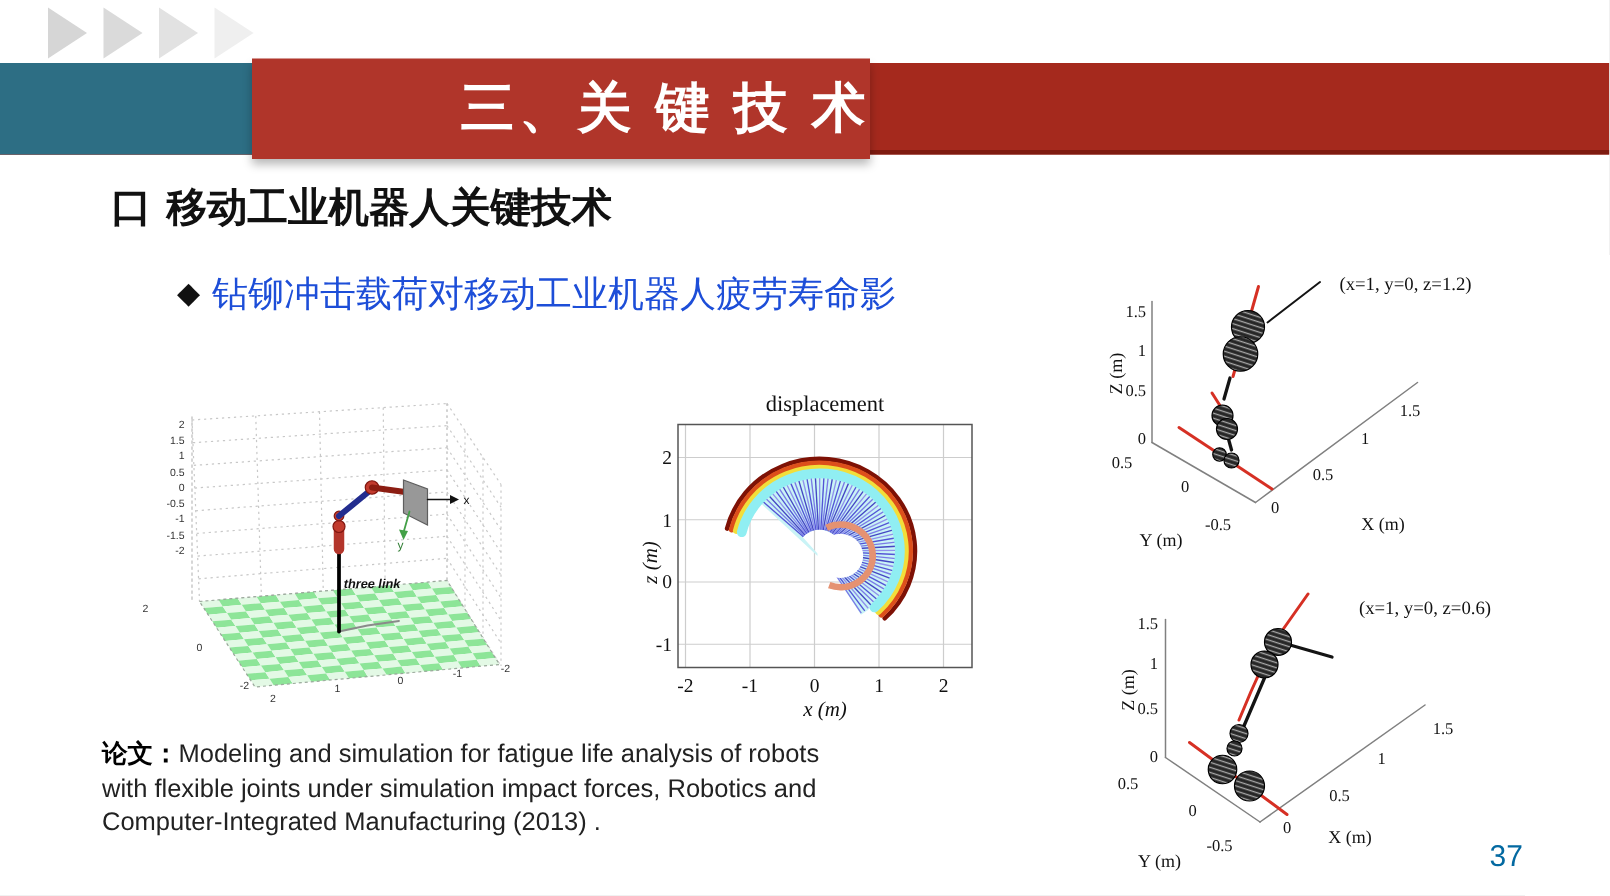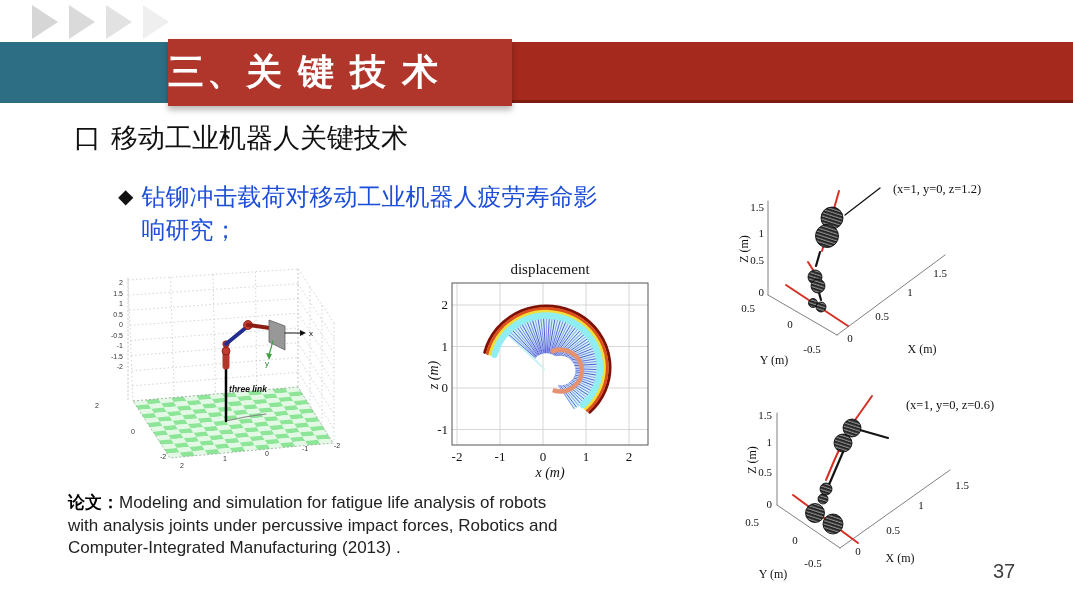--- a/index.html
+++ b/index.html
@@ -8,37 +8,37 @@
     font-family:"Liberation Sans","DejaVu Sans",sans-serif;color:#1a1a1a;
   }
   
   .top-arrows{position:absolute;left:32px;top:4px;height:36px;display:flex;align-items:center;}
   .tri{width:0;height:0;border-top:17px solid transparent;border-bottom:17px solid transparent;
        border-left-width:26px;border-left-style:solid;margin-right:11px;}
   
   .band{position:absolute;left:0;top:42px;width:1073px;height:58px;}
   .band-red{position:absolute;left:0;top:0;width:100%;height:100%;border-bottom:3px solid #7E1B10;}
   .band-teal{position:absolute;left:0;top:0;width:168px;height:61px;}
-  .title-box{position:absolute;left:168px;top:-3px;width:344px;height:67px;
-             display:flex;align-items:center;justify-content:flex-start;
+  .title-box{position:absolute;left:168px;top:-3px;width:412px;height:67px;
+             display:flex;align-items:center;justify-content:flex-end;
              box-shadow:0 4px 6px rgba(0,0,0,.28);}
   .title-box span{font-size:36px;font-weight:700;letter-spacing:3px;white-space:nowrap;}
   
-  .heading{position:absolute;left:74px;top:120px;font-size:27px;font-weight:400;color:#111;white-space:nowrap;}
+  .heading{position:absolute;left:74px;top:120px;font-size:27px;font-weight:700;color:#111;white-space:nowrap;}
   .heading .sq{margin-right:10px;}
   .bullet{position:absolute;left:118px;top:180px;display:flex;}
   .bullet .diamond{font-size:20px;line-height:33px;margin-right:8px;color:#111;}
   .bullet .blines{font-size:24px;line-height:1.38;color:#1d4ed8;}
   
   .fig{position:absolute;}
   .fig svg{display:block;}
   
   .cite{position:absolute;left:68px;top:492px;width:620px;font-size:17px;line-height:1.33;color:#222;}
   .cite-label{font-weight:700;color:#000;}
-  .pagenum{position:absolute;left:993px;top:560px;font-size:20px;color:#404040;}
+  .pagenum{position:absolute;left:993px;top:560px;font-size:20px;color:#0369a1;}
 </style>
 </head>
 <body>
 
 <div class="slide">
 
   <div class="top-arrows">
       <div class="tri" style="border-left-color: rgb(214, 214, 214);"></div>
       <div class="tri" style="border-left-color: rgb(218, 218, 218);"></div>
       <div class="tri" style="border-left-color: rgb(226, 226, 226);"></div>
@@ -54,21 +54,20 @@
   </div>
 
   <div class="heading">
     <span class="sq">口</span><span>移动工业机器人关键技术</span>
   </div>
 
   <div class="bullet">
     <span class="diamond">◆</span>
     <span class="blines">
       <div>钻铆冲击载荷对移动工业机器人疲劳寿命影</div>
-      <div>响研究；</div>
     </span>
   </div>
 
   <div class="fig" style="left:85px;top:256px;width:330px;height:218px">
     <svg width="330" height="218" viewBox="0 0 330 218">
         <line x1="43" y1="22" x2="43" y2="145" stroke="#c8c8c8" stroke-width="1" stroke-dasharray="1.5,2.5" stroke-linecap="round"></line>
         <line x1="43" y1="24" x2="213" y2="13" stroke="#c8c8c8" stroke-width="0.8" stroke-dasharray="1.5,2.5"></line>
         <line x1="43.625" y1="39.125" x2="213" y2="27.75" stroke="#c8c8c8" stroke-width="0.8" stroke-dasharray="1.5,2.5"></line>
         <line x1="44.25" y1="54.25" x2="213" y2="42.5" stroke="#c8c8c8" stroke-width="0.8" stroke-dasharray="1.5,2.5"></line>
         <line x1="44.875" y1="69.375" x2="213" y2="57.25" stroke="#c8c8c8" stroke-width="0.8" stroke-dasharray="1.5,2.5"></line>
@@ -472,18 +471,18 @@
         <circle cx="126" cy="104" r="6" fill="url(#h-pose-z06)" stroke="#000" stroke-width="0.8"></circle>
         <circle cx="123" cy="114" r="5" fill="url(#h-pose-z06)" stroke="#000" stroke-width="0.8"></circle>
         <circle cx="115" cy="128" r="9.5" fill="url(#h-pose-z06)" stroke="#000" stroke-width="0.8"></circle>
         <circle cx="133" cy="139" r="10" fill="url(#h-pose-z06)" stroke="#000" stroke-width="0.8"></circle>
         <text x="250" y="24" font-size="12.5" fill="#111" text-anchor="middle" font-family="&quot;Liberation Serif&quot;,&quot;DejaVu Serif&quot;,serif">(x=1, y=0, z=0.6)</text>
       </svg>
   </div>
 
   <div class="cite">
     <div><span class="cite-label">论文：</span><span>Modeling and simulation for fatigue life analysis of robots</span></div>
-    <div>with analysis joints under percussive impact forces, Robotics and</div>
+    <div>with flexible joints under simulation impact forces, Robotics and</div>
     <div>Computer-Integrated Manufacturing (2013) .</div>
   </div>
 
   <div class="pagenum">37</div>
 </div>
 
 </body></html>

